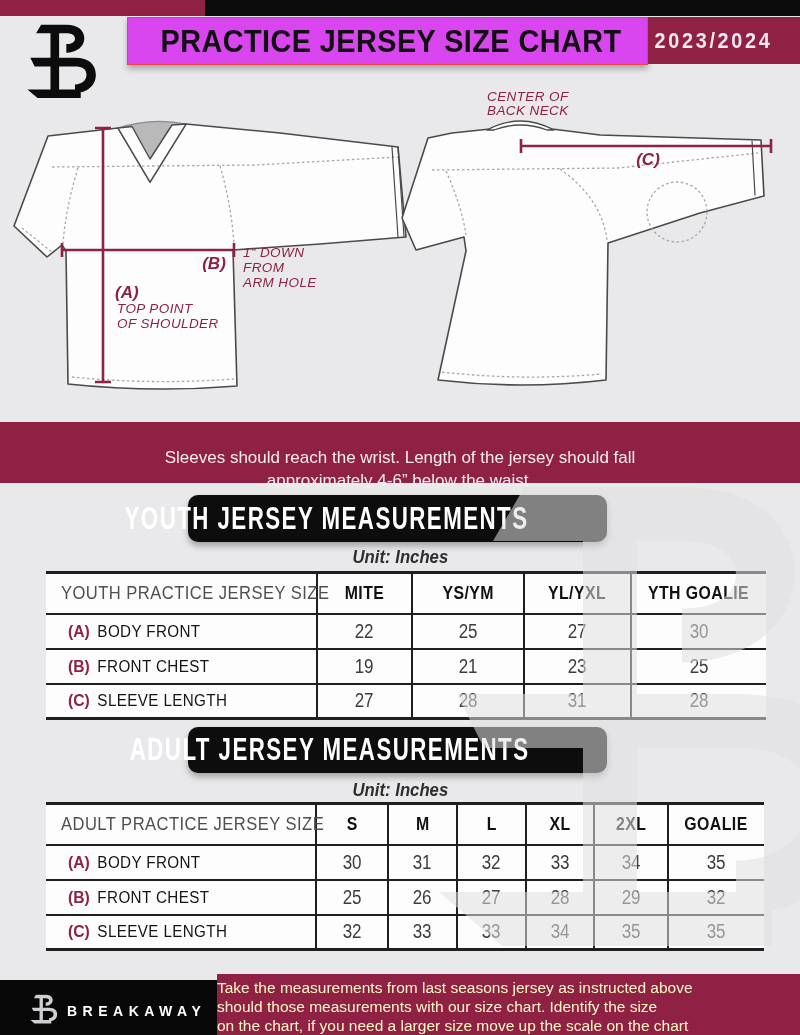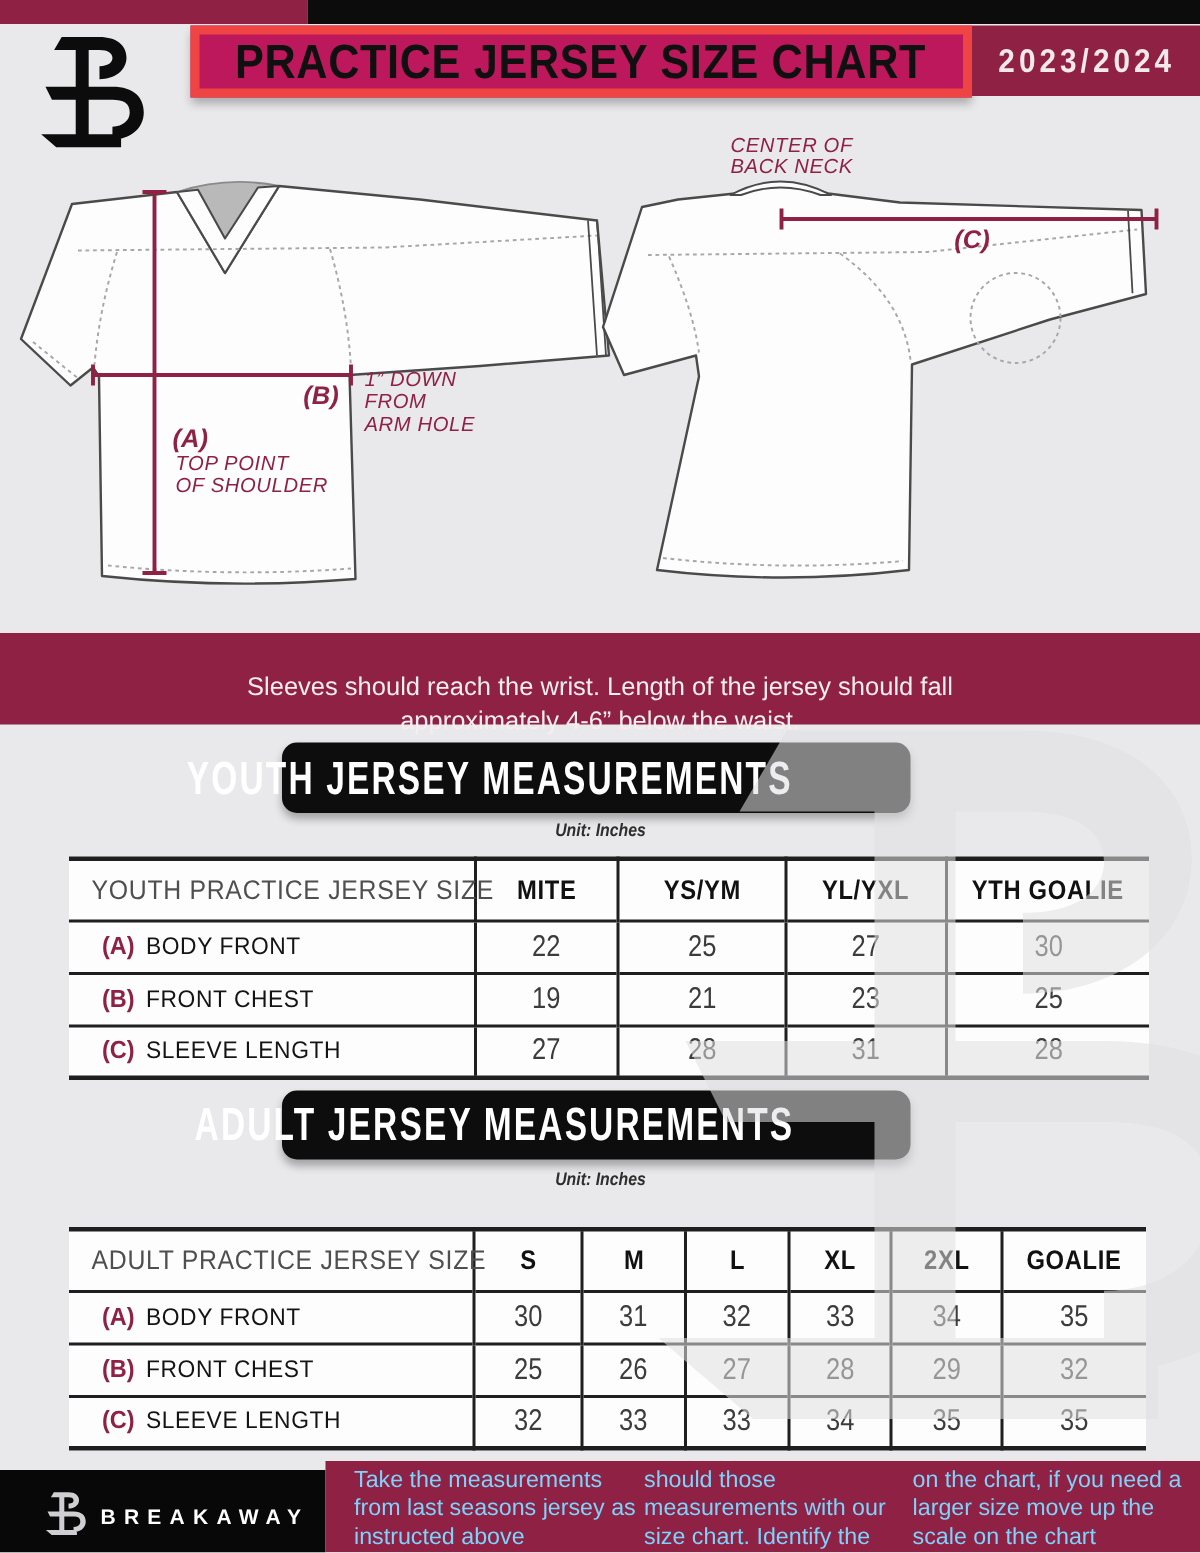--- a/index.html
+++ b/index.html
@@ -5,75 +5,75 @@
   html,body{margin:0;padding:0;}
   .page{position:relative;width:800px;height:1035px;background:#e9e9eb;overflow:hidden;
         font-family:"Liberation Sans",sans-serif;}
   .abs{position:absolute;}
 
   
   .strip-maroon{left:0;top:0;width:205px;height:16px;background:#8e2144;}
   .strip-black{left:205px;top:0;width:595px;height:16px;background:#0c0c0c;}
 
   
-  .title-bar{left:127px;top:17px;width:521px;height:48px;background:#be185d;
-             border:6px solid #ef4444;box-shadow:0 4px 6px rgba(0,0,0,.28);
-             display:flex;align-items:center;justify-content:center;box-sizing:border-box;}
+  .title-bar{left:127px;top:17px;width:521px;height:48px;background:#d946ef;
+             border:1px solid #ef4444;box-shadow:0 4px 6px rgba(0,0,0,.28);
+             display:flex;align-items:center;justify-content:flex-end;box-sizing:border-box;}
   .title-text{font-size:32px;font-weight:800;color:#101010;letter-spacing:.5px;
               display:inline-block;transform:scaleX(.9);white-space:nowrap;}
   .season-box{left:648px;top:17px;width:152px;height:47px;background:#8e2144;
-              display:flex;align-items:center;justify-content:center;}
+              display:flex;align-items:center;justify-content:flex-start;}
   .season-text{color:#f3e9ed;font-size:22px;font-weight:700;letter-spacing:3px;
                display:inline-block;transform:scaleX(.9);white-space:nowrap;}
 
   
   .logo-top{left:26px;top:22px;}
 
   
   .notice{left:0;top:422px;width:800px;height:61px;background:#8e2144;color:#f6edf0;
           text-align:center;font-size:17px;line-height:23px;padding-top:24px;box-sizing:border-box;}
 
   
   .sect-box{left:188px;width:419px;height:47px;background:#0d0d0d;border-radius:10px;
             box-shadow:0 4px 6px rgba(0,0,0,.3);display:flex;align-items:center;justify-content:flex-end;}
   .sect-box.youth{top:495px;}
   .sect-box.adult{top:727px;height:46px;}
   .sect-title{color:#fff;font-size:31px;font-weight:700;letter-spacing:2px;white-space:nowrap;
               display:inline-block;transform:scaleX(.72);}
-  .unit{width:800px;text-align:center;color:#2e2e2e;font-size:12px;font-style:italic;font-weight:600;}
+  .unit{width:800px;text-align:center;color:#2e2e2e;font-size:19px;font-style:italic;font-weight:600;}
   .unit span{display:inline-block;transform:scaleX(.88);}
   .unit.youth{top:546px;}
   .unit.adult{top:779px;}
 
   
   table.meas{border-collapse:collapse;background:#fdfdfd;table-layout:fixed;
              border-top:3px solid #1f1f1f;border-bottom:3px solid #1f1f1f;}
   table.meas.youth{left:46px;top:571px;width:720px;}
-  table.meas.adult{left:46px;top:802px;width:718px;margin-top:16px;}
+  table.meas.adult{left:46px;top:802px;width:718px;}
   table.meas tr + tr{border-top:2px solid #1f1f1f;}
   table.meas td{border-left:2px solid #1f1f1f;vertical-align:middle;text-align:center;padding:0;}
   table.meas td:first-child{border-left:none;text-align:left;}
   tr.hdr{height:41px;}
   tr.datarow{height:35px;}
   .colhead{font-size:18px;font-weight:700;color:#111;letter-spacing:.5px;
            display:inline-block;transform:scaleX(.88);white-space:nowrap;}
   .colhead0{font-size:18px;font-weight:400;color:#4f4f4f;letter-spacing:.5px;margin-left:15px;
             display:inline-block;transform:scaleX(.92);transform-origin:left center;white-space:nowrap;}
   .rowlab{display:inline-block;transform:scaleX(.95);transform-origin:left center;
           margin-left:22px;white-space:nowrap;}
   .rowkey{color:#8e2144;font-weight:800;font-size:16.5px;}
   .rowname{color:#141414;font-size:16px;letter-spacing:.4px;margin-left:8px;}
   .val{font-size:20px;color:#3c3c3c;display:inline-block;transform:scaleX(.85);}
 
   
   .footer-black{left:0;top:980px;width:217px;height:61px;background:#080808;
                 display:flex;align-items:center;}
   .footer-maroon{left:217px;top:974px;width:583px;height:61px;background:#8e2144;
-                 color:#7dd3fc;font-size:15.5px;line-height:19px;
-                 padding:3px 0 0 19px;box-sizing:border-box;display:flex;flex-direction:row;justify-content:center;}
+                 color:#fef9c3;font-size:15.5px;line-height:19px;
+                 padding:3px 0 0 0;box-sizing:border-box;display:flex;flex-direction:column;justify-content:center;}
   .brand-name{color:#fff;font-size:14px;font-weight:700;letter-spacing:5.5px;margin-left:9px;white-space:nowrap;}
 
   
   .watermark{left:430px;top:478px;opacity:.55;pointer-events:none;z-index:5;}
 
   svg text{font-family:"Liberation Sans",sans-serif;}
   .ann{fill:#8e2144;font-size:13.5px;font-style:italic;letter-spacing:.4px;}
   .annb{fill:#8e2144;font-size:17px;font-weight:700;font-style:italic;}
 </style>
 </head>

